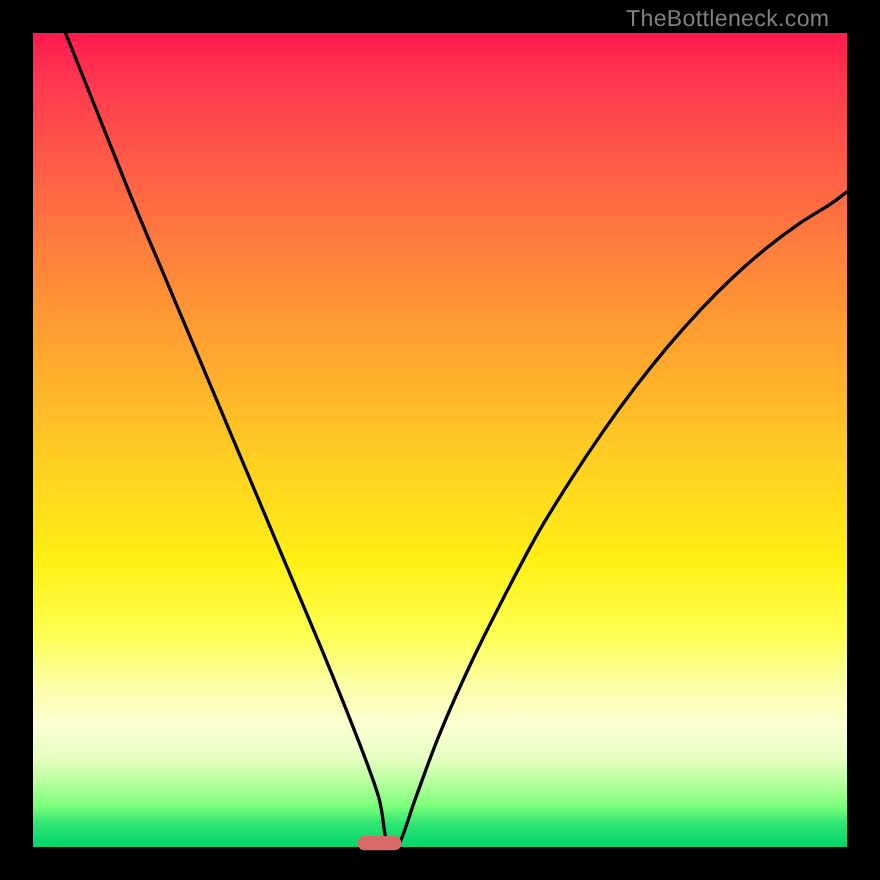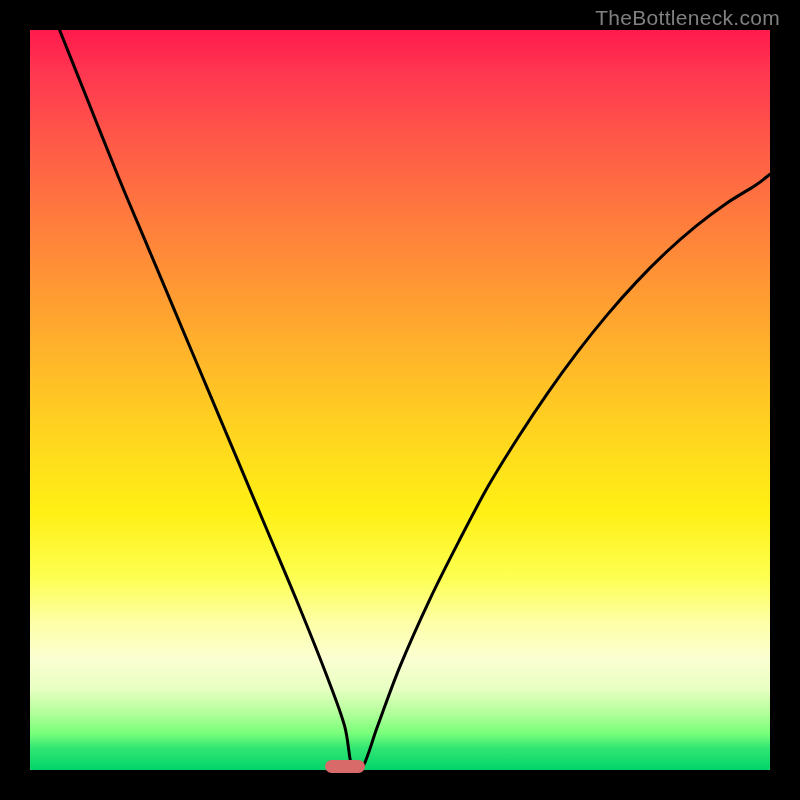--- a/index.html
+++ b/index.html
@@ -37,21 +37,21 @@
       #e8ffc2 89%,
       #b8ff9e 92%,
       #7aff7a 95%,
       #33e673 97%,
       #00d46a 100%
     );
   }
   .watermark {
     position: absolute;
     top: 6px;
-    right: 20px;
+    right: 46px;
     color: #808080;
     font-size: 21px;
     font-weight: 500;
     letter-spacing: 0.3px;
   }
   .curve-svg {
     position: absolute;
     left: 0;
     top: 0;
     width: 740px;

